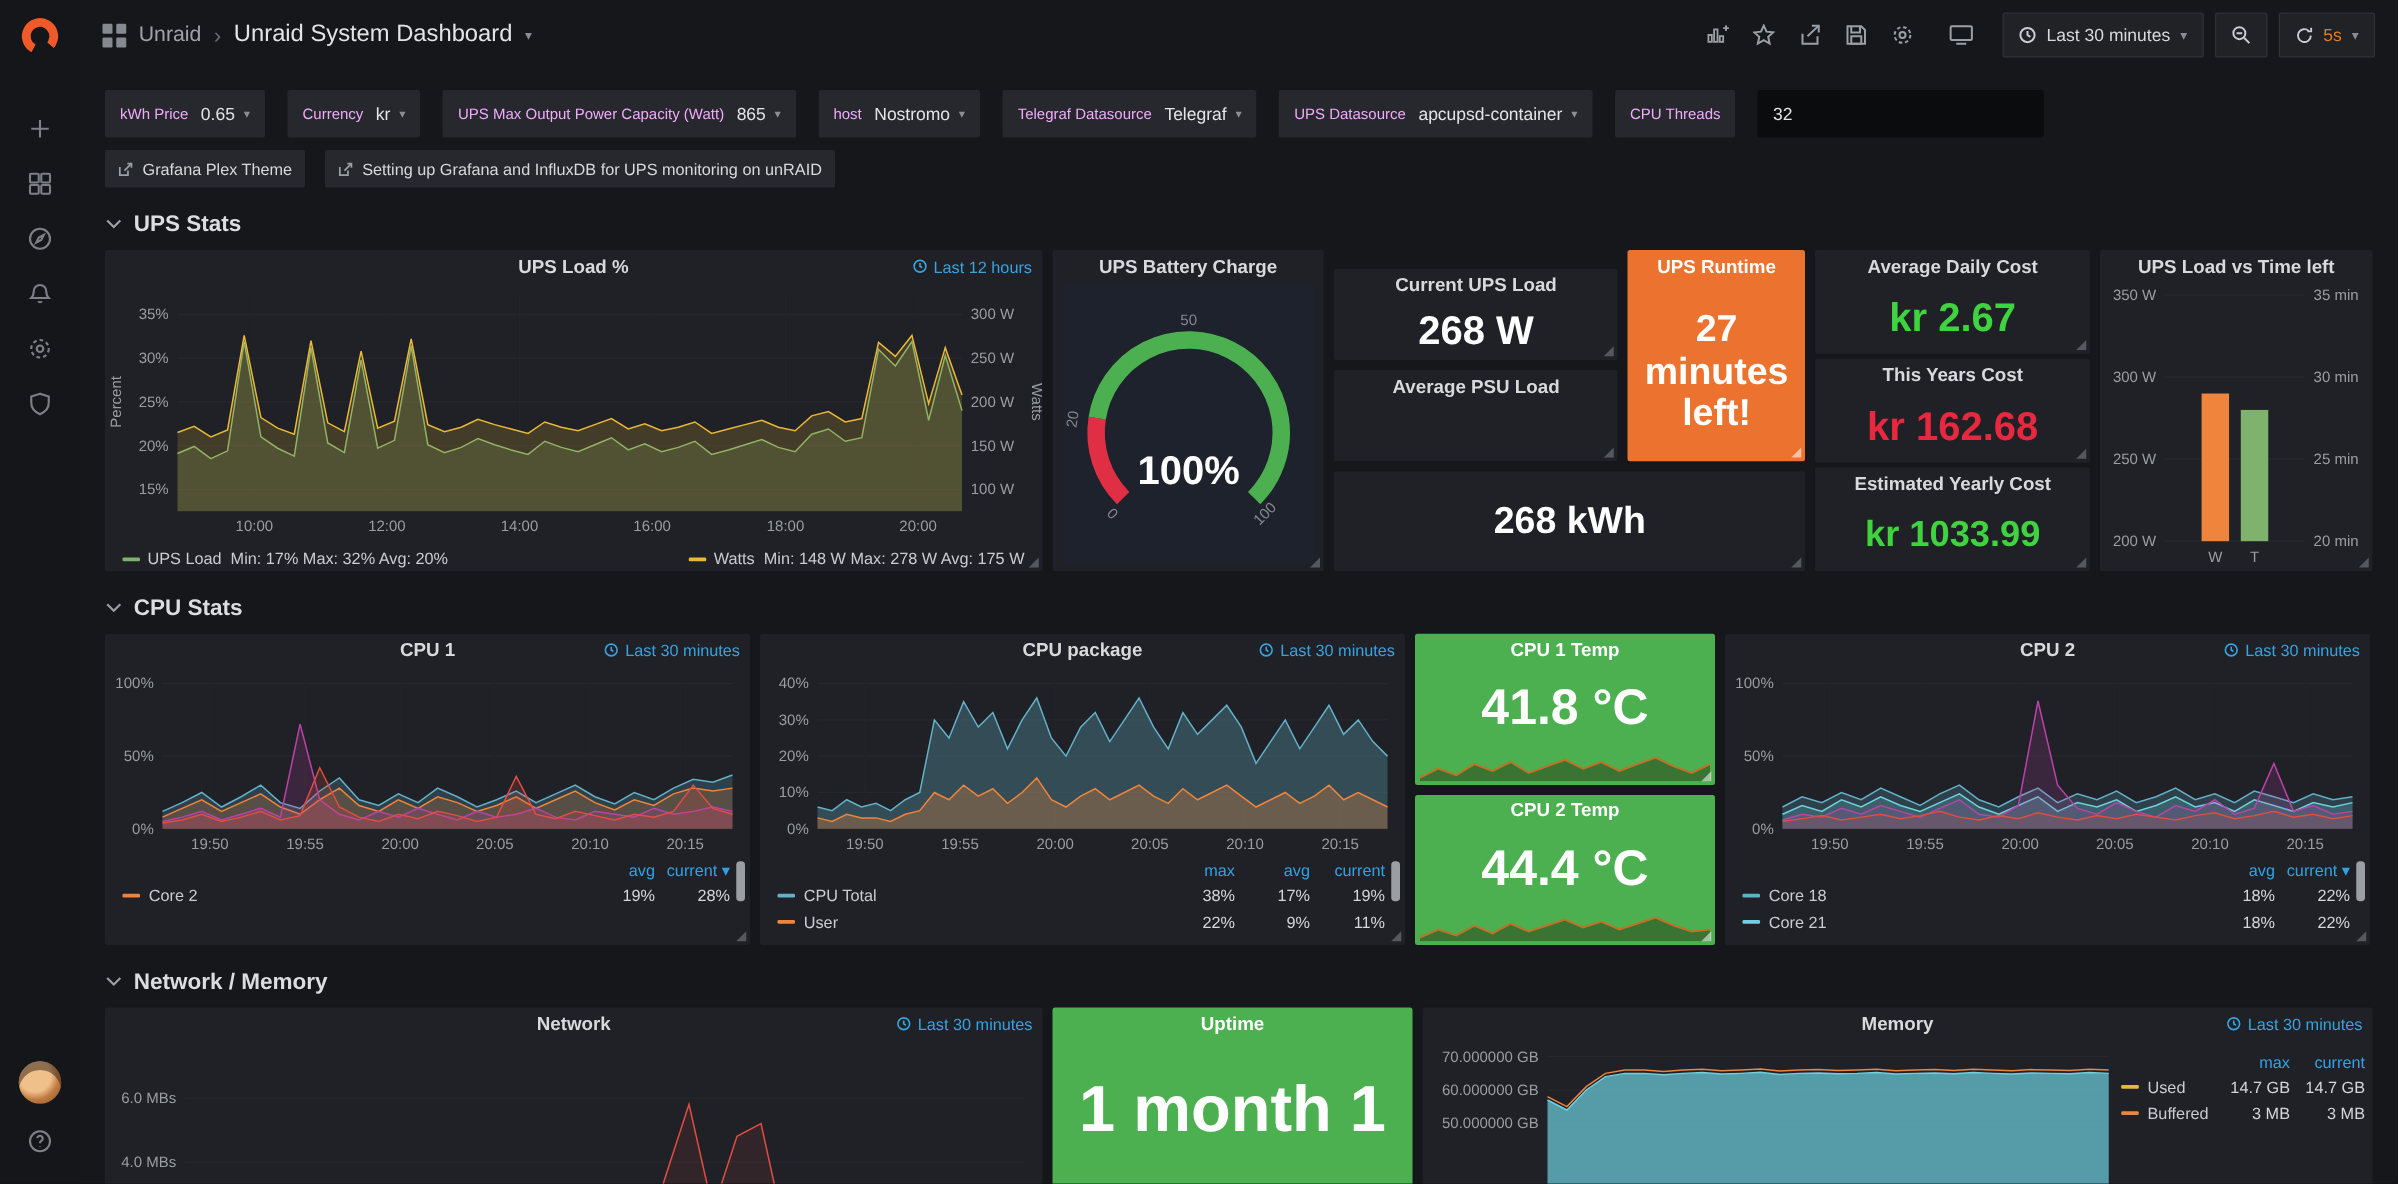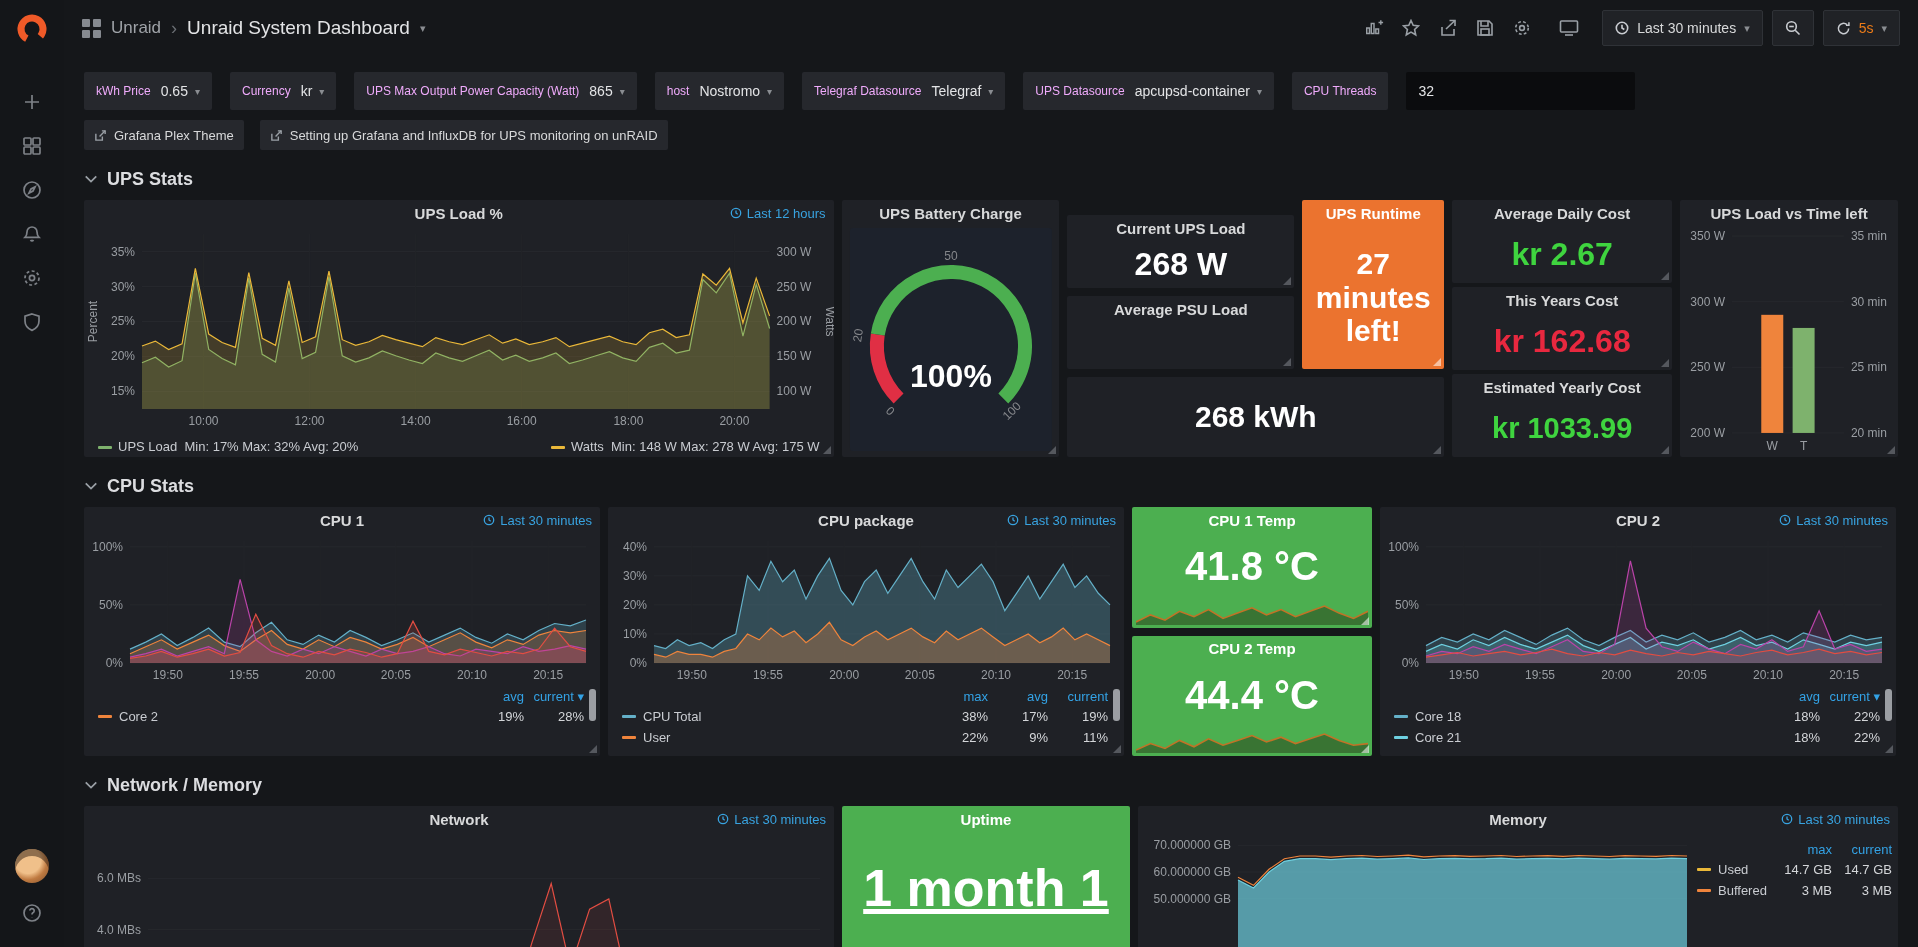--- a/index.html
+++ b/index.html
@@ -56,21 +56,21 @@
   .chart-svg{display:block;width:100%;}
   .stat-val{flex:1;display:flex;align-items:center;justify-content:center;font-size:32px;font-weight:700;color:#fff;text-align:center;}
   .stat-green{color:#3fd43f;}
   .stat-red{color:#e8283f;}
   .orange-panel{background:#eb732f;}
   .orange-panel .p-title{color:#fff;}
   .orange-panel .stat-val{font-size:30px;line-height:1.12;padding:0 10px;}
   .green-panel{background:#4caf50;}
   .green-panel .p-title{color:#fff;}
   .temp-val{flex:1;display:flex;align-items:center;justify-content:center;font-size:40px;font-weight:700;color:#fff;}
-  .uptime-val{font-size:52px;font-weight:700;color:#fff;text-align:center;margin-top:26px;white-space:nowrap;text-decoration:underline;}
+  .uptime-val{font-size:52px;font-weight:700;color:#fff;text-align:center;margin-top:26px;white-space:nowrap;}
   
   .ups-row{height:257px;}
   .w-chart1{width:750px;}
   .w-gauge{width:218px;}
   .ups-mid{width:377px;display:flex;flex-direction:column;gap:8px;}
   .mid-top{flex:1;display:flex;gap:8px;}
   .mid-top .colL{flex:1;display:flex;flex-direction:column;gap:8px;margin-top:15px;}
   .mid-top .colL .panel{flex:1;}
   .runtime{width:142px;}
   .kwh{height:80px;min-height:80px;}

